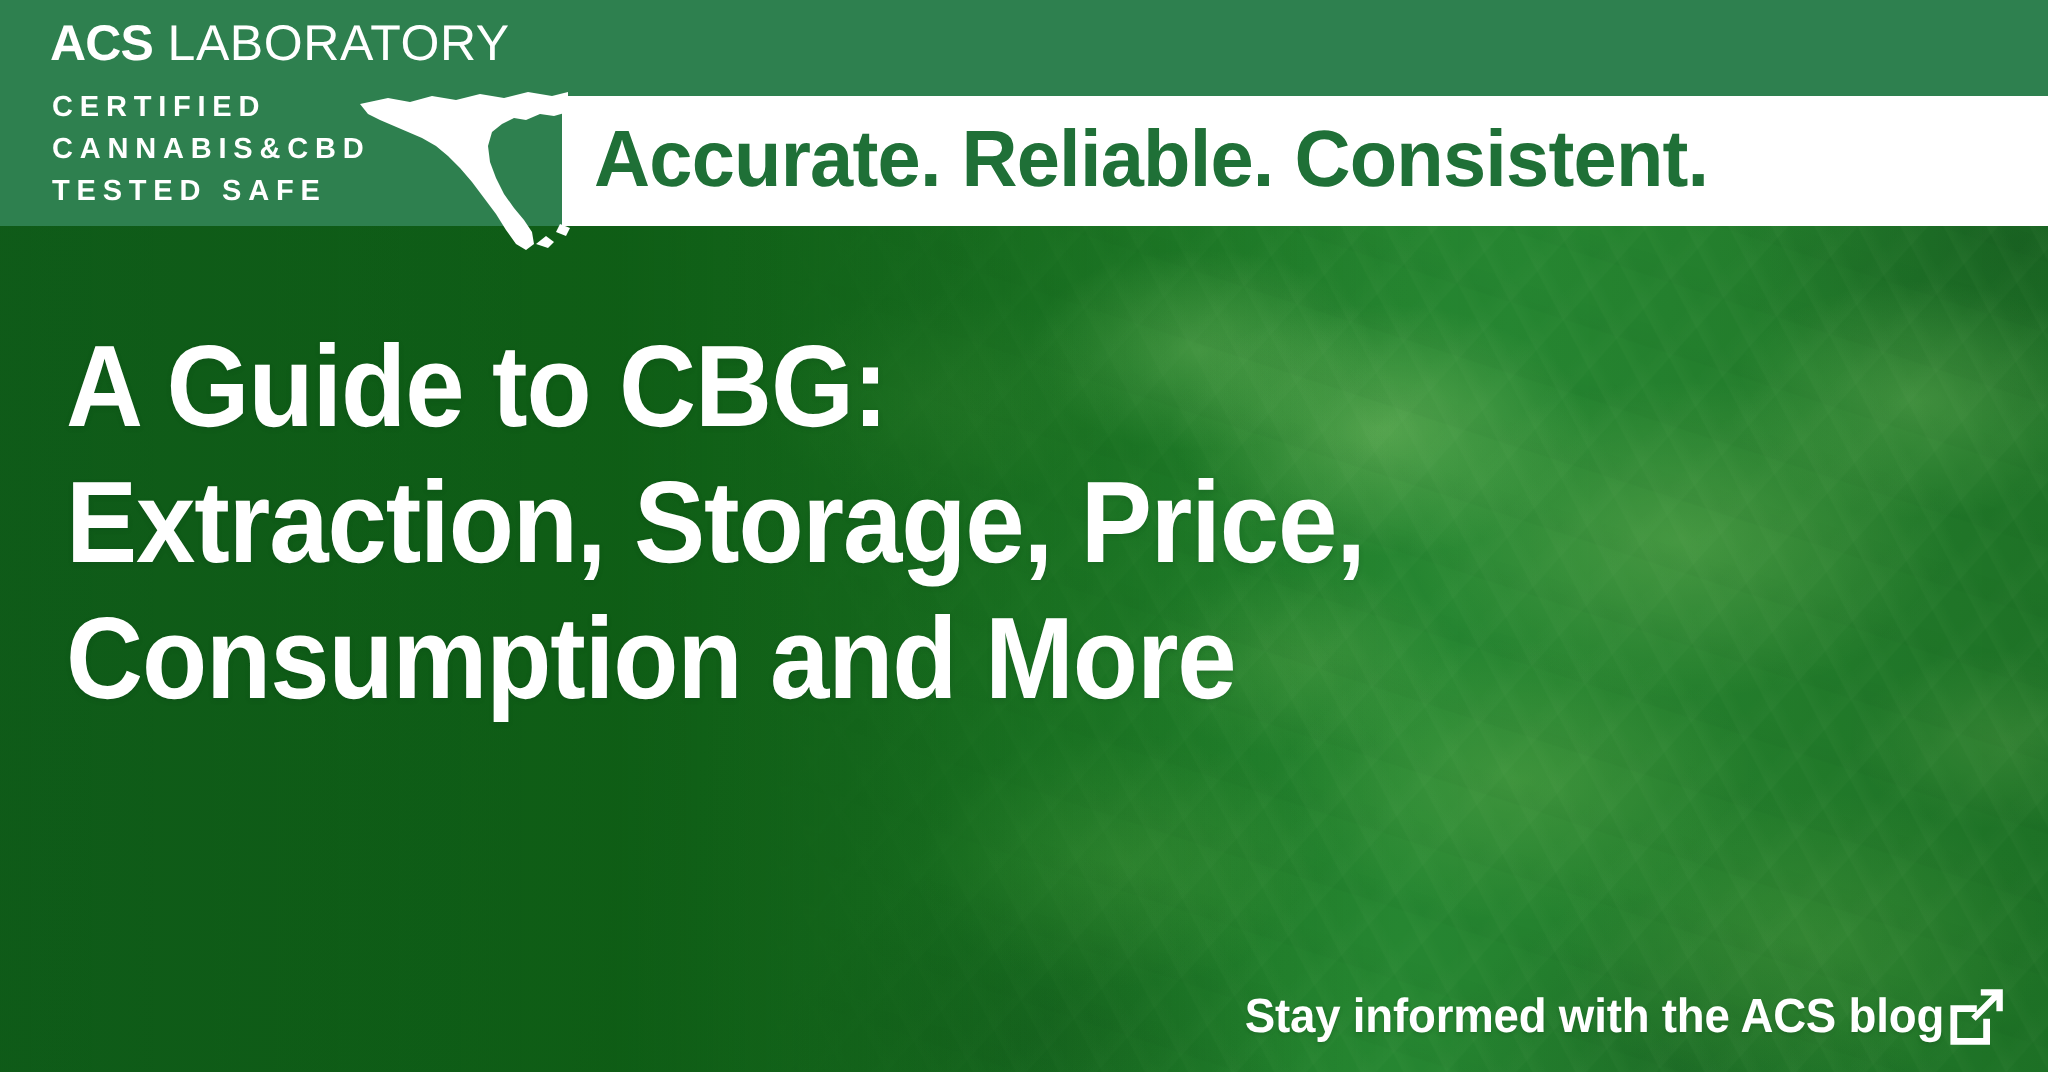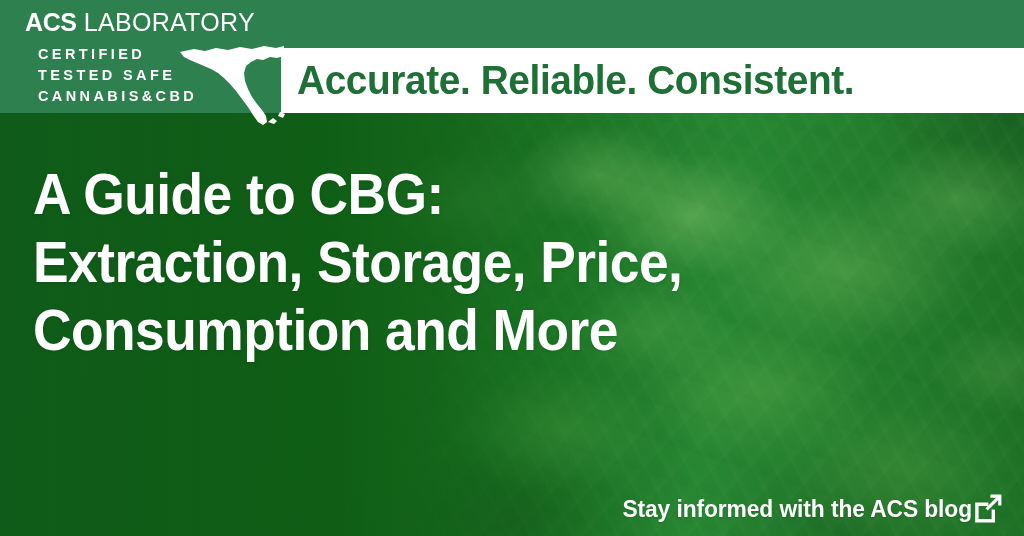--- a/index.html
+++ b/index.html
@@ -145,21 +145,21 @@
     letter-spacing: -0.4px;
   }
   .logo-wordmark .lab {
     font-weight: 400;
     letter-spacing: 0.3px;
   }
 
   .logo-sublines {
     position: absolute;
     top: 44px;
-    left: 38px;
+    left: 26px;
     color: #ffffff;
     font-size: 14.5px;
     line-height: 21px;
     font-weight: 700;
     letter-spacing: 3.4px;
     white-space: nowrap;
   }
   .logo-sublines div { white-space: nowrap; }
 
   .florida-map {
@@ -259,22 +259,22 @@
       <path fill="#ffffff" d="M90,80 L96,82 L99,79 L95,76 Z"></path>
       <path fill="#ffffff" d="M100,74 L105,76 L107,72 L102,70 Z"></path>
     </svg>
 
     <div class="logo-wordmark">
       <span class="acs">ACS</span><span> </span><span class="lab">LABORATORY</span>
     </div>
 
     <div class="logo-sublines">
       <div>CERTIFIED</div>
+      <div>CANNABIS&amp;CBD</div>
       <div>TESTED SAFE</div>
-      <div>CANNABIS&amp;CBD</div>
     </div>
 
     <div class="tagline">Accurate. Reliable. Consistent.</div>
   </div>
 
   <div class="headline">
     <span class="line">A Guide to CBG:</span>
     <span class="line">Extraction, Storage, Price,</span>
     <span class="line">Consumption and More</span>
   </div>

